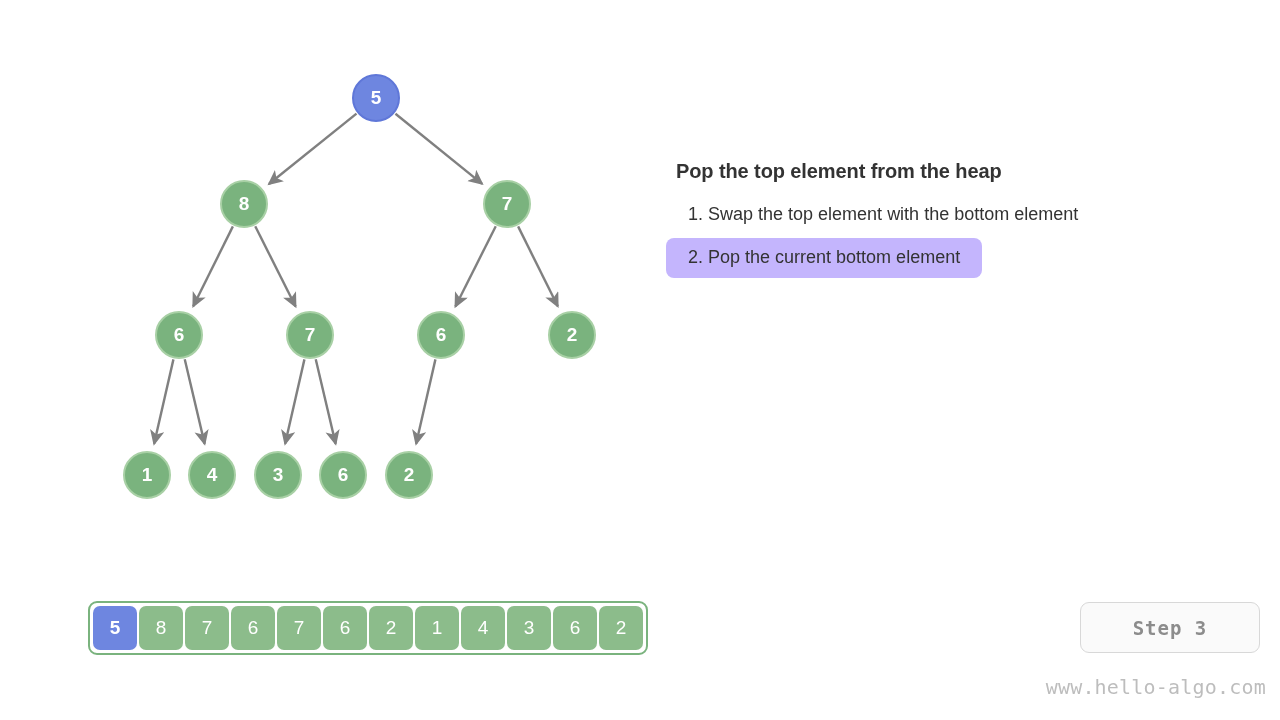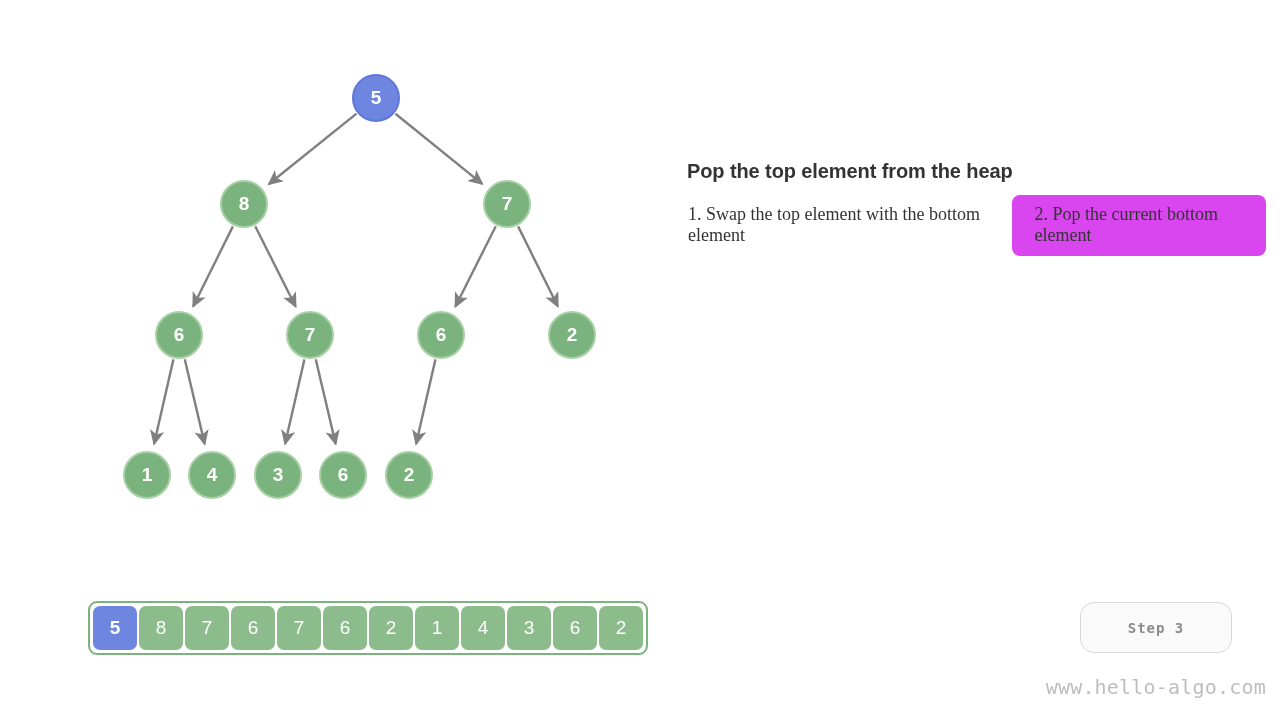--- a/index.html
+++ b/index.html
@@ -63,40 +63,39 @@
   #info-panel {
     position: absolute;
     left: 666px;
     top: 160px;
     width: 600px;
   }
   #panel-title {
     font-size: 20px;
     font-weight: 700;
     color: #333333;
-    margin: 0 0 12px 21px;
+    margin: 0 0 12px 10px;
     letter-spacing: -0.1px;
   }
   .step-line {
     font-size: 18px;
     color: #333333;
     padding: 9px 22px 10px 22px;
     border-radius: 8px;
     display: inline-block;
     box-sizing: border-box;
     margin-bottom: 3px;
   }
   .step-line.highlight {
-    background: #d946ef;
+    background: #c4b5fd;
   }
   #panel-steps {
     display: flex;
-    flex-direction: row;
+    flex-direction: column;
     align-items: flex-start;
-    font-family: Liberation Serif, serif;
   }
 
   
   #array-wrap {
     position: absolute;
     left: 88px;
     top: 601px;
     border: 2px solid #7ab37e;
     border-radius: 9px;
     padding: 3px;
@@ -121,30 +120,30 @@
   .arr-cell.sel {
     background: #6e86e0;
     font-weight: 700;
   }
 
   
   #step-badge {
     position: absolute;
     left: 1080px;
     top: 602px;
-    width: 152px;
+    width: 180px;
     height: 51px;
     border: 1px solid #d8d8d8;
-    border-radius: 14px;
+    border-radius: 9px;
     background: #fafafa;
     display: flex;
     align-items: center;
     justify-content: center;
     font-family: "DejaVu Sans Mono", monospace;
-    font-size: 14px;
+    font-size: 19px;
     font-weight: 700;
     color: #8c8c8c;
     letter-spacing: 1px;
     box-sizing: border-box;
   }
 
   
   #watermark {
     position: absolute;
     right: 14px;

